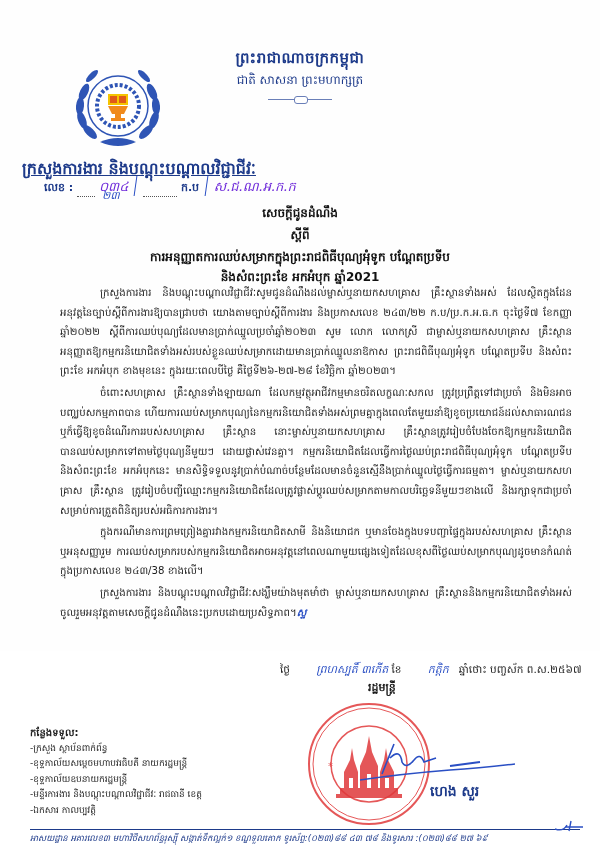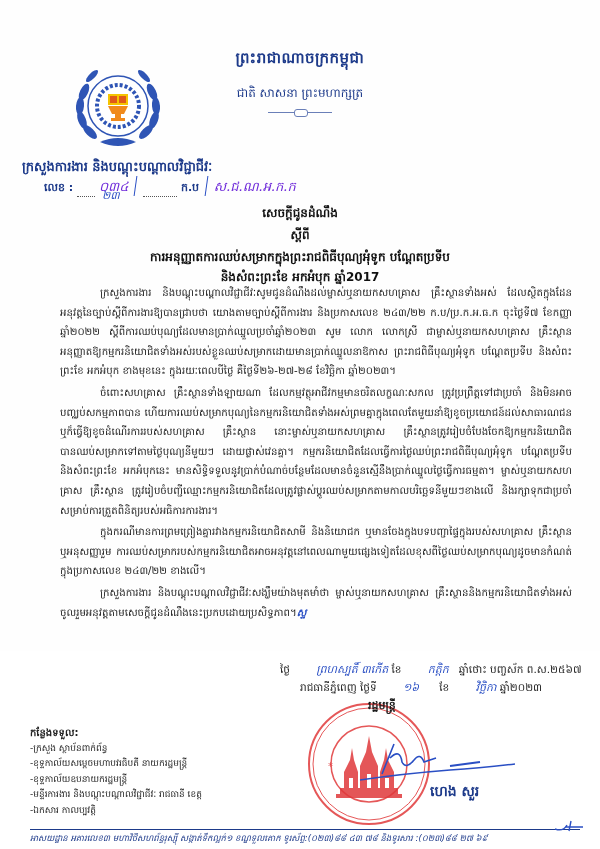--- a/index.html
+++ b/index.html
@@ -4,31 +4,31 @@
 <style>
   * { box-sizing: border-box; margin: 0; padding: 0; }
   html, body { width: 600px; height: 849px; background: #ffffff; overflow: hidden; }
   body { font-family: "DejaVu Sans", sans-serif; color: #1a1a1a; position: relative; }
 
   .page { position: absolute; left: 0; top: 0; width: 600px; height: 651px; background: #fefefe; }
 
   
   .kingdom { position: absolute; left: 200px; top: 48px; width: 200px; text-align: center; }
   .kingdom .k1 { font-size: 15px; font-weight: bold; color: #1d3a8a; letter-spacing: 0.5px; }
-  .kingdom .k2 { font-size: 12px; color: #1d3a8a; margin-top: 15px; }
+  .kingdom .k2 { font-size: 12px; color: #1d3a8a; margin-top: 2px; }
   .kingdom .orn { margin: 6px auto 0; width: 64px; height: 6px; position: relative; }
   .kingdom .orn:before { content: ""; position: absolute; left: 0; right: 0; top: 3px; height: 1px; background: #6a7fb8; }
   .kingdom .orn:after { content: ""; position: absolute; left: 26px; top: 0; width: 12px; height: 6px; border: 1px solid #6a7fb8; border-radius: 3px; background: #fff; }
 
   
   .logo { position: absolute; left: 70px; top: 62px; width: 96px; height: 92px; }
   .logo svg { width: 100%; height: 100%; }
 
   
-  .ministry { position: absolute; left: 22px; top: 158px; font-size: 13px; font-weight: bold; color: #1d3a8a; }
+  .ministry { position: absolute; left: 22px; top: 158px; font-size: 16px; font-weight: bold; color: #1d3a8a; text-decoration: underline; }
   .refno { position: absolute; left: 44px; top: 176px; font-size: 11px; font-weight: bold; color: #1d3a8a; white-space: nowrap; }
   .refno .dots { display: inline-block; border-bottom: 1px dotted #555; min-width: 16px; vertical-align: bottom; height: 12px; }
   .refno .hw { font-family: "DejaVu Serif", serif; font-style: italic; font-weight: normal; color: #6d28d9; font-size: 13px; }
   .refno .hw2 { position: absolute; left: 58px; top: 12px; font-family: "DejaVu Serif", serif; font-style: italic; font-weight: normal; color: #2a4fc4; font-size: 11px; }
   .refno .slash { display: inline-block; width: 1px; height: 20px; background: #2a4fc4; margin: 0 3px; vertical-align: -5px; transform: skewX(-8deg); }
 
   
   .titles { position: absolute; left: 30px; top: 205px; width: 540px; text-align: center; color: #111; }
   .titles .t1 { font-size: 12px; font-weight: bold; }
   .titles .t2 { font-size: 12px; font-weight: bold; margin-top: 4px; }
@@ -115,27 +115,27 @@
     <span>ក.ប</span>
     <span class="slash"></span>
     <span class="hw">ស.ជ.ណ.អ.ក.ក</span>
     <span class="hw2">២៣</span>
   </div>
 
   <div class="titles">
     <div class="t1">សេចក្តីជូនដំណឹង</div>
     <div class="t2">ស្តីពី</div>
     <div class="t3">ការអនុញ្ញាតការឈប់សម្រាកក្នុងព្រះរាជពិធីបុណ្យអុំទូក បណ្តែតប្រទីប</div>
-    <div class="t4">និងសំពះព្រះខែ អកអំបុក ឆ្នាំ2017</div>
+    <div class="t4">និងសំពះព្រះខែ អកអំបុក ឆ្នាំ2021</div>
   </div>
 
   <div class="body">
     <p><span>ក្រសួងការងារ និងបណ្តុះបណ្តាលវិជ្ជាជីវៈសូមជូនដំណឹងដល់ម្ចាស់ឬនាយកសហគ្រាស គ្រឹះស្ថានទាំងអស់ ដែលស្ថិតក្នុងដែនអនុវត្តនៃច្បាប់ស្តីពីការងារឱ្យបានជ្រាបថា យោងតាមច្បាប់ស្តីពីការងារ និងប្រកាសលេខ ២៤៣/២២ ក.ប/ប្រ.ក.អ.ធ.ក ចុះថ្ងៃទី៧ ខែកញ្ញា ឆ្នាំ២០២២ ស្តីពីការឈប់បុណ្យដែលមានប្រាក់ឈ្នួលប្រចាំឆ្នាំ២០២៣ សូម </span><b>លោក លោកស្រី</b><span> ជាម្ចាស់ឬនាយកសហគ្រាស គ្រឹះស្ថាន អនុញ្ញាតឱ្យកម្មករនិយោជិតទាំងអស់របស់ខ្លួនឈប់សម្រាកដោយមានប្រាក់ឈ្នួលនាឱកាស ព្រះរាជពិធីបុណ្យអុំទូក បណ្តែតប្រទីប និងសំពះព្រះខែ អកអំបុក ខាងមុខនេះ ក្នុងរយៈពេលបីថ្ងៃ គឺថ្ងៃទី</span><b>២៦-២៧-២៨ ខែវិច្ឆិកា ឆ្នាំ២០២៣</b><span>។</span></p>
     <p>ចំពោះសហគ្រាស គ្រឹះស្ថានទាំងឡាយណា ដែលកម្មវត្ថុអាជីវកម្មមានចរិតលក្ខណៈសកល ត្រូវប្រព្រឹត្តទៅជាប្រចាំ និងមិនអាចបញ្ឈប់សកម្មភាពបាន ហើយការឈប់សម្រាកបុណ្យនៃកម្មករនិយោជិតទាំងអស់ព្រមគ្នាក្នុងពេលតែមួយនាំឱ្យខូចប្រយោជន៍ដល់សាធារណជន ឬក៏ធ្វើឱ្យខូចដំណើរការរបស់សហគ្រាស គ្រឹះស្ថាន នោះម្ចាស់ឬនាយកសហគ្រាស គ្រឹះស្ថានត្រូវរៀបចំបែងចែកឱ្យកម្មករនិយោជិតបានឈប់សម្រាកទៅតាមថ្ងៃបុណ្យនីមួយៗ ដោយផ្លាស់វេនគ្នា។ កម្មករនិយោជិតដែលធ្វើការថ្ងៃឈប់ព្រះរាជពិធីបុណ្យអុំទូក បណ្តែតប្រទីប និងសំពះព្រះខែ អកអំបុកនេះ មានសិទ្ធិទទួលនូវប្រាក់បំណាច់បន្ថែមដែលមានចំនួនស្មើនឹងប្រាក់ឈ្នួលថ្ងៃធ្វើការធម្មតា។ ម្ចាស់ឬនាយកសហគ្រាស គ្រឹះស្ថាន ត្រូវរៀបចំបញ្ជីឈ្មោះកម្មករនិយោជិតដែលត្រូវផ្លាស់ប្តូរឈប់សម្រាកតាមកាលបរិច្ឆេទនីមួយៗខាងលើ និងរក្សាទុកជាប្រចាំសម្រាប់ការត្រួតពិនិត្យរបស់អធិការការងារ។</p>
-    <p>ក្នុងករណីមានការព្រមព្រៀងគ្នារវាងកម្មករនិយោជិតសាមី និងនិយោជក ឬមានចែងក្នុងបទបញ្ជាផ្ទៃក្នុងរបស់សហគ្រាស គ្រឹះស្ថាន ឬអនុសញ្ញារួម ការឈប់សម្រាករបស់កម្មករនិយោជិតអាចអនុវត្តនៅពេលណាមួយផ្សេងទៀតដែលខុសពីថ្ងៃឈប់សម្រាកបុណ្យដូចមានកំណត់ក្នុងប្រកាសលេខ ២៤៣/២២ ខាងលើ។</p>
+    <p>ក្នុងករណីមានការព្រមព្រៀងគ្នារវាងកម្មករនិយោជិតសាមី និងនិយោជក ឬមានចែងក្នុងបទបញ្ជាផ្ទៃក្នុងរបស់សហគ្រាស គ្រឹះស្ថាន ឬអនុសញ្ញារួម ការឈប់សម្រាករបស់កម្មករនិយោជិតអាចអនុវត្តនៅពេលណាមួយផ្សេងទៀតដែលខុសពីថ្ងៃឈប់សម្រាកបុណ្យដូចមានកំណត់ក្នុងប្រកាសលេខ ២៤៣/38 ខាងលើ។</p>
     <p><span>ក្រសួងការងារ និងបណ្តុះបណ្តាលវិជ្ជាជីវៈសង្ឃឹមយ៉ាងមុតមាំថា ម្ចាស់ឬនាយកសហគ្រាស គ្រឹះស្ថាននិងកម្មករនិយោជិតទាំងអស់ចូលរួមអនុវត្តតាមសេចក្តីជូនដំណឹងនេះប្រកបដោយប្រសិទ្ធភាព។</span><span class="hwsig">ស្ទ</span></p>
   </div>
 
   <div class="seal">
     <svg viewBox="0 0 130 128">
       <circle cx="65" cy="64" r="60" fill="none" stroke="#e0393b" stroke-width="2" opacity="0.85"></circle>
       <circle cx="65" cy="64" r="56" fill="none" stroke="#e0393b" stroke-width="1" opacity="0.85"></circle>
       <circle cx="65" cy="64" r="38" fill="none" stroke="#e0393b" stroke-width="1.5" opacity="0.85"></circle>
       <g fill="#e0393b" opacity="0.85">
         <path d="M40 88 L40 72 L46 60 L48 48 L50 60 L54 72 L54 88 Z"></path>
@@ -153,28 +153,20 @@
     </svg>
   </div>
 
   <div class="dateblock">
     <div class="line">
       <span>ថ្ងៃ</span>
       <span class="hw">ព្រហស្បតិ៍ ៣កើត</span>
       <span>ខែ</span>
       <span class="hw">កត្តិក</span>
       &nbsp;&nbsp;<span>ឆ្នាំថោះ បញ្ចស័ក ព.ស.២៥៦៧</span>
-    </div>
-    <div class="line l2">
-      <span>រាជធានីភ្នំពេញ ថ្ងៃទី</span>
-      <span class="hw">១៦</span>
-      &nbsp;&nbsp;&nbsp;&nbsp;
-      <span>ខែ</span>
-      <span class="hw">វិច្ឆិកា</span>
-      <span>ឆ្នាំ២០២៣</span>
     </div>
     <div class="line l3">រដ្ឋមន្ត្រី</div>
   </div>
 
   <div class="signature">
     <svg viewBox="0 0 200 50">
       <path d="M20 40 Q60 34 110 30 Q140 28 175 24" stroke="#2a4fc4" stroke-width="1.5" fill="none"></path>
       <path d="M42 34 L54 4 M50 18 Q60 8 62 22 Q66 30 74 20 Q80 12 84 22 L96 18" stroke="#2a4fc4" stroke-width="1.6" fill="none"></path>
       <path d="M110 26 L140 22" stroke="#2a4fc4" stroke-width="2" fill="none"></path>
     </svg>

